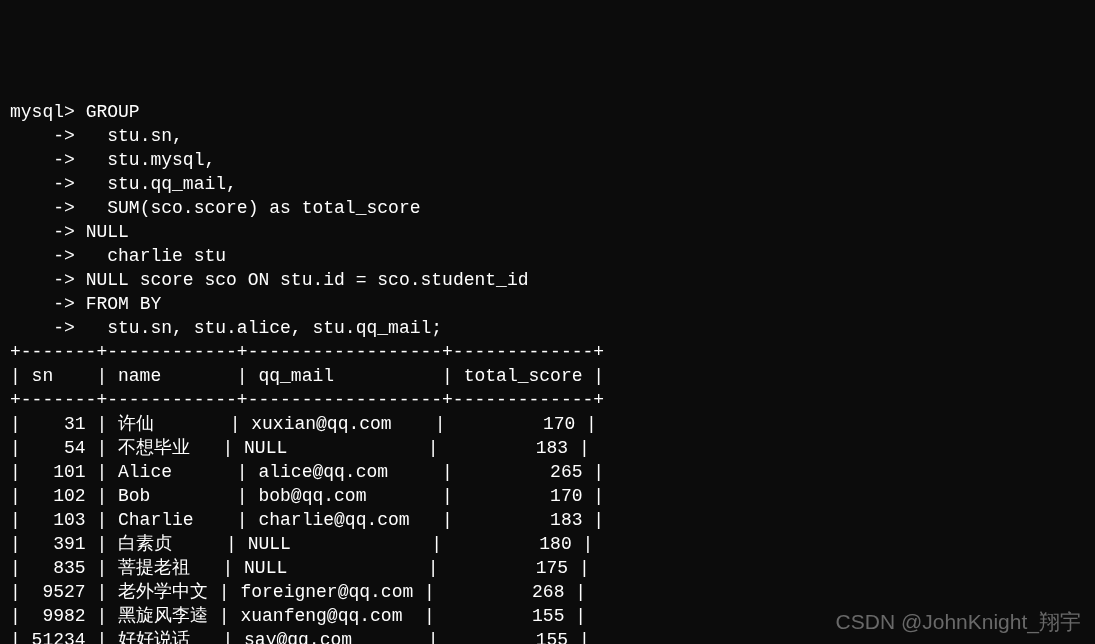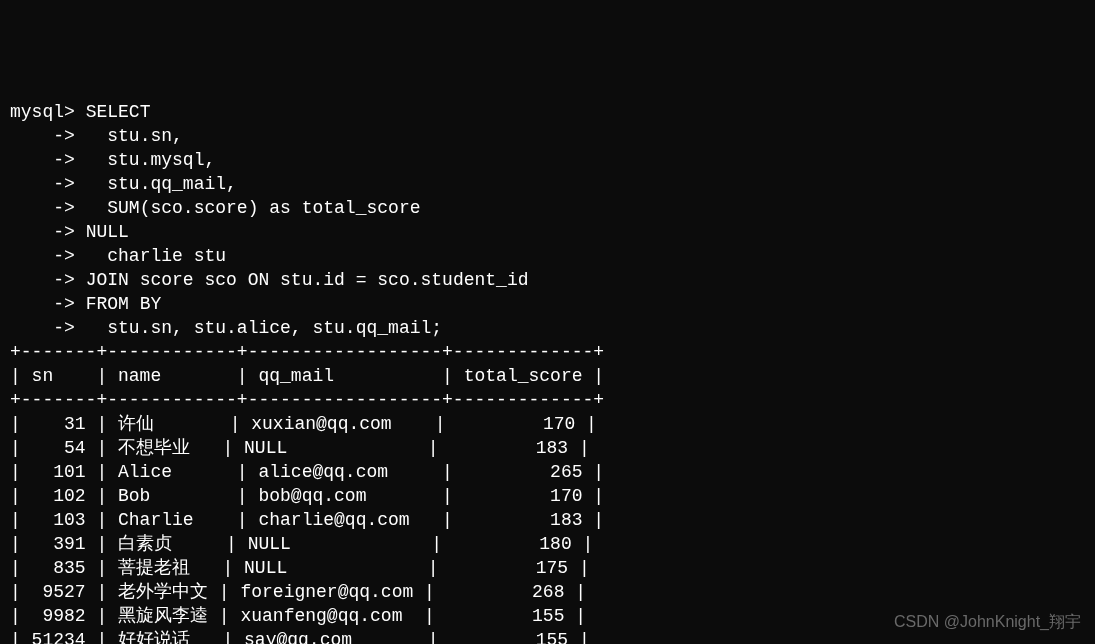--- a/index.html
+++ b/index.html
@@ -22,37 +22,37 @@
     }
     .terminal {
       white-space: pre;
     }
     .watermark {
       position: absolute;
       bottom: 10px;
       right: 14px;
       color: #888888;
       font-family: Arial, sans-serif;
-      font-size: 16px;
+      font-size: 21px;
       opacity: 0.75;
     }
   </style>
 </head>
 <body>
 
 
 
-<div class="terminal"><span>mysql&gt; </span><span>SELECT</span>
+<div class="terminal"><span>mysql&gt; </span><span>GROUP</span>
 <span>    -&gt; </span><span>  stu.sn,</span>
 <span>    -&gt; </span><span>  stu.mysql,</span>
 <span>    -&gt; </span><span>  stu.qq_mail,</span>
 <span>    -&gt; </span><span>  SUM(sco.score) as total_score</span>
 <span>    -&gt; </span><span>NULL</span>
 <span>    -&gt; </span><span>  charlie stu</span>
-<span>    -&gt; </span><span>JOIN score sco ON stu.id = sco.student_id</span>
+<span>    -&gt; </span><span>NULL score sco ON stu.id = sco.student_id</span>
 <span>    -&gt; </span><span>FROM BY</span>
 <span>    -&gt; </span><span>  stu.sn, stu.alice, stu.qq_mail;</span>
 <span>+-------+------------+------------------+-------------+</span>
 <span id="header-row">| sn    | name       | qq_mail          | total_score |</span>
 <span>+-------+------------+------------------+-------------+</span>
 <span id="rows-container">|    31 | 许仙       | xuxian@qq.com    |         170 |
 |    54 | 不想毕业   | NULL             |         183 |
 |   101 | Alice      | alice@qq.com     |         265 |
 |   102 | Bob        | bob@qq.com       |         170 |
 |   103 | Charlie    | charlie@qq.com   |         183 |

